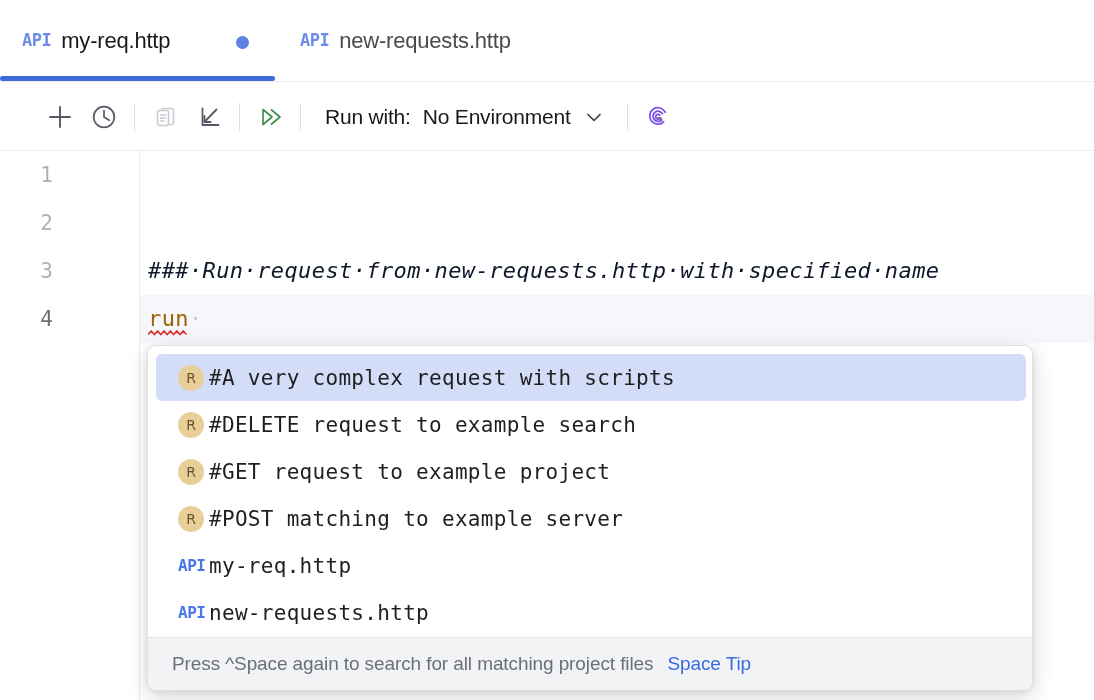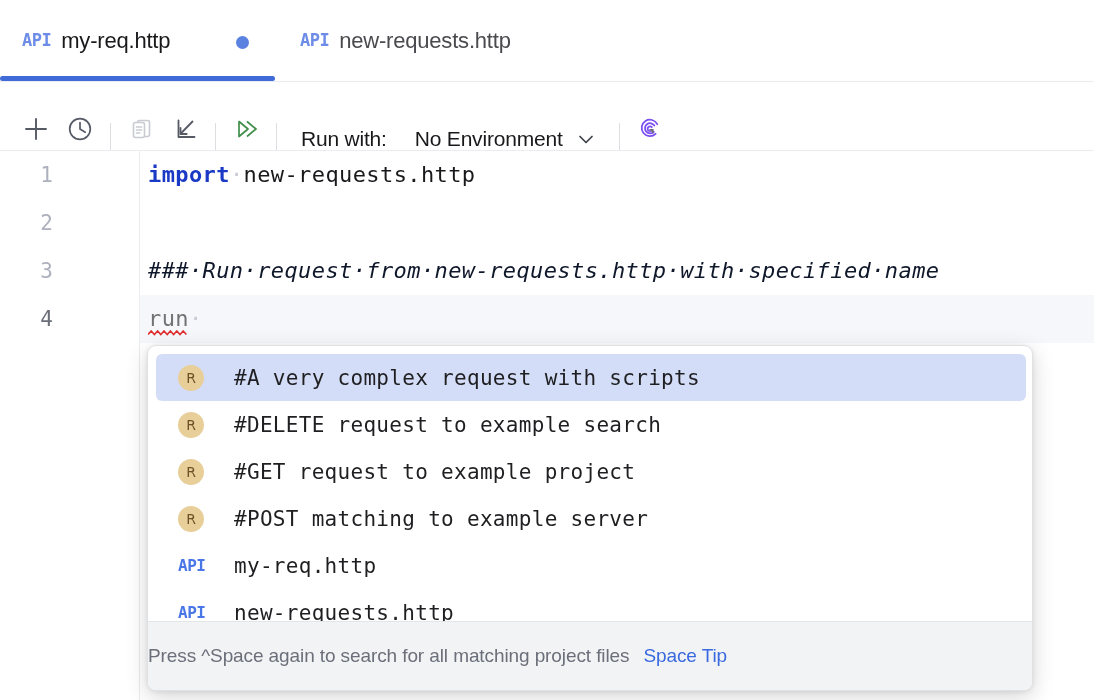--- a/index.html
+++ b/index.html
@@ -43,38 +43,38 @@
   }
   .tab-active-bar {
     position: absolute; left: 0; top: 76px; width: 275px; height: 5px;
     background: #3f6ad8; border-radius: 3px;
   }
 
   
   .toolbar {
     position: absolute; left: 0; top: 82px; width: 1094px; height: 69px;
     background: #ffffff;
-    display: flex; align-items: flex-end;
+    display: flex; align-items: center; padding-left: 24px;
   }
   .toolbar-bottom-line {
     position: absolute; left: 0; top: 150px; width: 1094px; height: 1px;
     background: #ebecf0;
   }
   .tb-btn {
     width: 44px; height: 44px; display: flex; align-items: center;
     justify-content: center; border-radius: 5px; cursor: default;
   }
   .tb-sep {
     width: 1px; height: 28px; background: #dcdee2; margin: 0 8px;
   }
   .runwith-label {
     font-size: 21px; color: #19191c; margin-left: 16px; letter-spacing: -0.2px;
   }
   .runwith-value {
-    font-size: 21px; color: #19191c; margin-left: 28px; letter-spacing: -0.2px;
+    font-size: 21px; color: #19191c; margin-left: 12px; letter-spacing: -0.2px;
   }
   .chev { margin-left: 12px; display: flex; align-items: center; }
 
   
   .editor {
     position: absolute; left: 0; top: 151px; width: 1094px; height: 549px;
     background: #ffffff;
   }
   .gutter {
     position: absolute; left: 0; top: 0; width: 140px; height: 549px;
@@ -94,21 +94,21 @@
     position: absolute; left: 0; width: 1094px; height: 48px;
     line-height: 48px; font-family: "DejaVu Sans Mono", monospace;
     font-size: 22px; color: #19191c; white-space: pre;
     padding-left: 148px; letter-spacing: 0.4px;
   }
   .cl-highlight { background: #f5f7fb; }
   .kw { color: #1a39c4; font-weight: 700; }
   .comment { color: #0f172a; font-style: italic; }
   .dot-ws { color: #c9ccd4; }
   .runword {
-    color: #737373; position: relative; display: inline-block;
+    color: #a16207; position: relative; display: inline-block;
   }
   .squiggle {
     position: absolute; left: 0; bottom: 7px; width: 100%; height: 6px;
     overflow: hidden;
   }
   .squiggle svg { display: block; }
 
   
   .popup {
     position: absolute; left: 147px; top: 345px; width: 886px; height: 346px;
@@ -129,27 +129,27 @@
     display: flex; align-items: center; justify-content: center;
     font-family: "DejaVu Sans", sans-serif; font-size: 14px;
     color: #6b5328; font-weight: 400; flex: 0 0 26px;
   }
   .api-icon {
     width: 26px; flex: 0 0 26px; text-align: center;
     color: #4a77e8; font-family: "DejaVu Sans Mono", monospace;
     font-size: 16px; font-weight: 700; letter-spacing: -0.5px;
   }
   .popup-label {
-    margin-left: 30px; font-family: "DejaVu Sans Mono", monospace;
+    margin-left: 5px; font-family: "DejaVu Sans Mono", monospace;
     font-size: 21px; color: #1f1f22; letter-spacing: 0.3px; white-space: pre;
   }
   .popup-footer {
-    position: absolute; left: 0; bottom: 0; width: 886px; height: 69px;
+    position: absolute; left: 0; bottom: 0; width: 886px; height: 53px;
     background: #f2f3f5; border-top: 1px solid #e3e5e9;
-    display: flex; align-items: center; 
+    display: flex; align-items: center; padding-left: 24px;
   }
   .footer-text { font-size: 19px; color: #6b6f7a; letter-spacing: -0.1px; }
   .footer-link {
     font-size: 19px; color: #3a6ae0; margin-left: 14px; cursor: default;
     letter-spacing: -0.1px;
   }
 </style>
 </head>
 <body>
 
@@ -233,21 +233,20 @@
         <path d="M20.4 12.6a5.1 5.1 0 1 0-.6 6.2" fill="none" stroke="#7b4df0" stroke-width="1.8" stroke-linecap="round"></path>
         <path d="M17.8 14.2a2.4 2.4 0 1 0 .1 3.1" fill="none" stroke="#7b4df0" stroke-width="1.8" stroke-linecap="round"></path>
         <path d="M23.5 23.5h5.5v5.5z" fill="#6b7078" transform="translate(-5,-4) scale(0.85)"></path>
       </svg>
     </div>
   </div>
   <div class="toolbar-bottom-line"></div>
 
   <div class="editor">
 
-    <div class="codeline" style="top:0"><span class="kw">import</span><span class="dot-ws">·</span><span>new-requests.http</span></div>
 
     <div class="codeline" style="top:48px"></div>
 
     <div class="codeline" style="top:96px"><span class="comment">###·Run·request·from·new-requests.http·with·specified·name</span></div>
 
     <div class="codeline cl-highlight" style="top:144px"><span class="runword"><span>run</span><span class="squiggle"><svg width="52" height="6" viewBox="0 0 52 6">
               <path d="M0 4.5 L3.2 1 L6.4 4.5 L9.6 1 L12.8 4.5 L16 1 L19.2 4.5 L22.4 1 L25.6 4.5 L28.8 1 L32 4.5 L35.2 1 L38.4 4.5" stroke="#e02d2d" stroke-width="1.6" fill="none"></path>
             </svg></span></span><span class="dot-ws">·</span></div>
 
     <div class="gutter">

